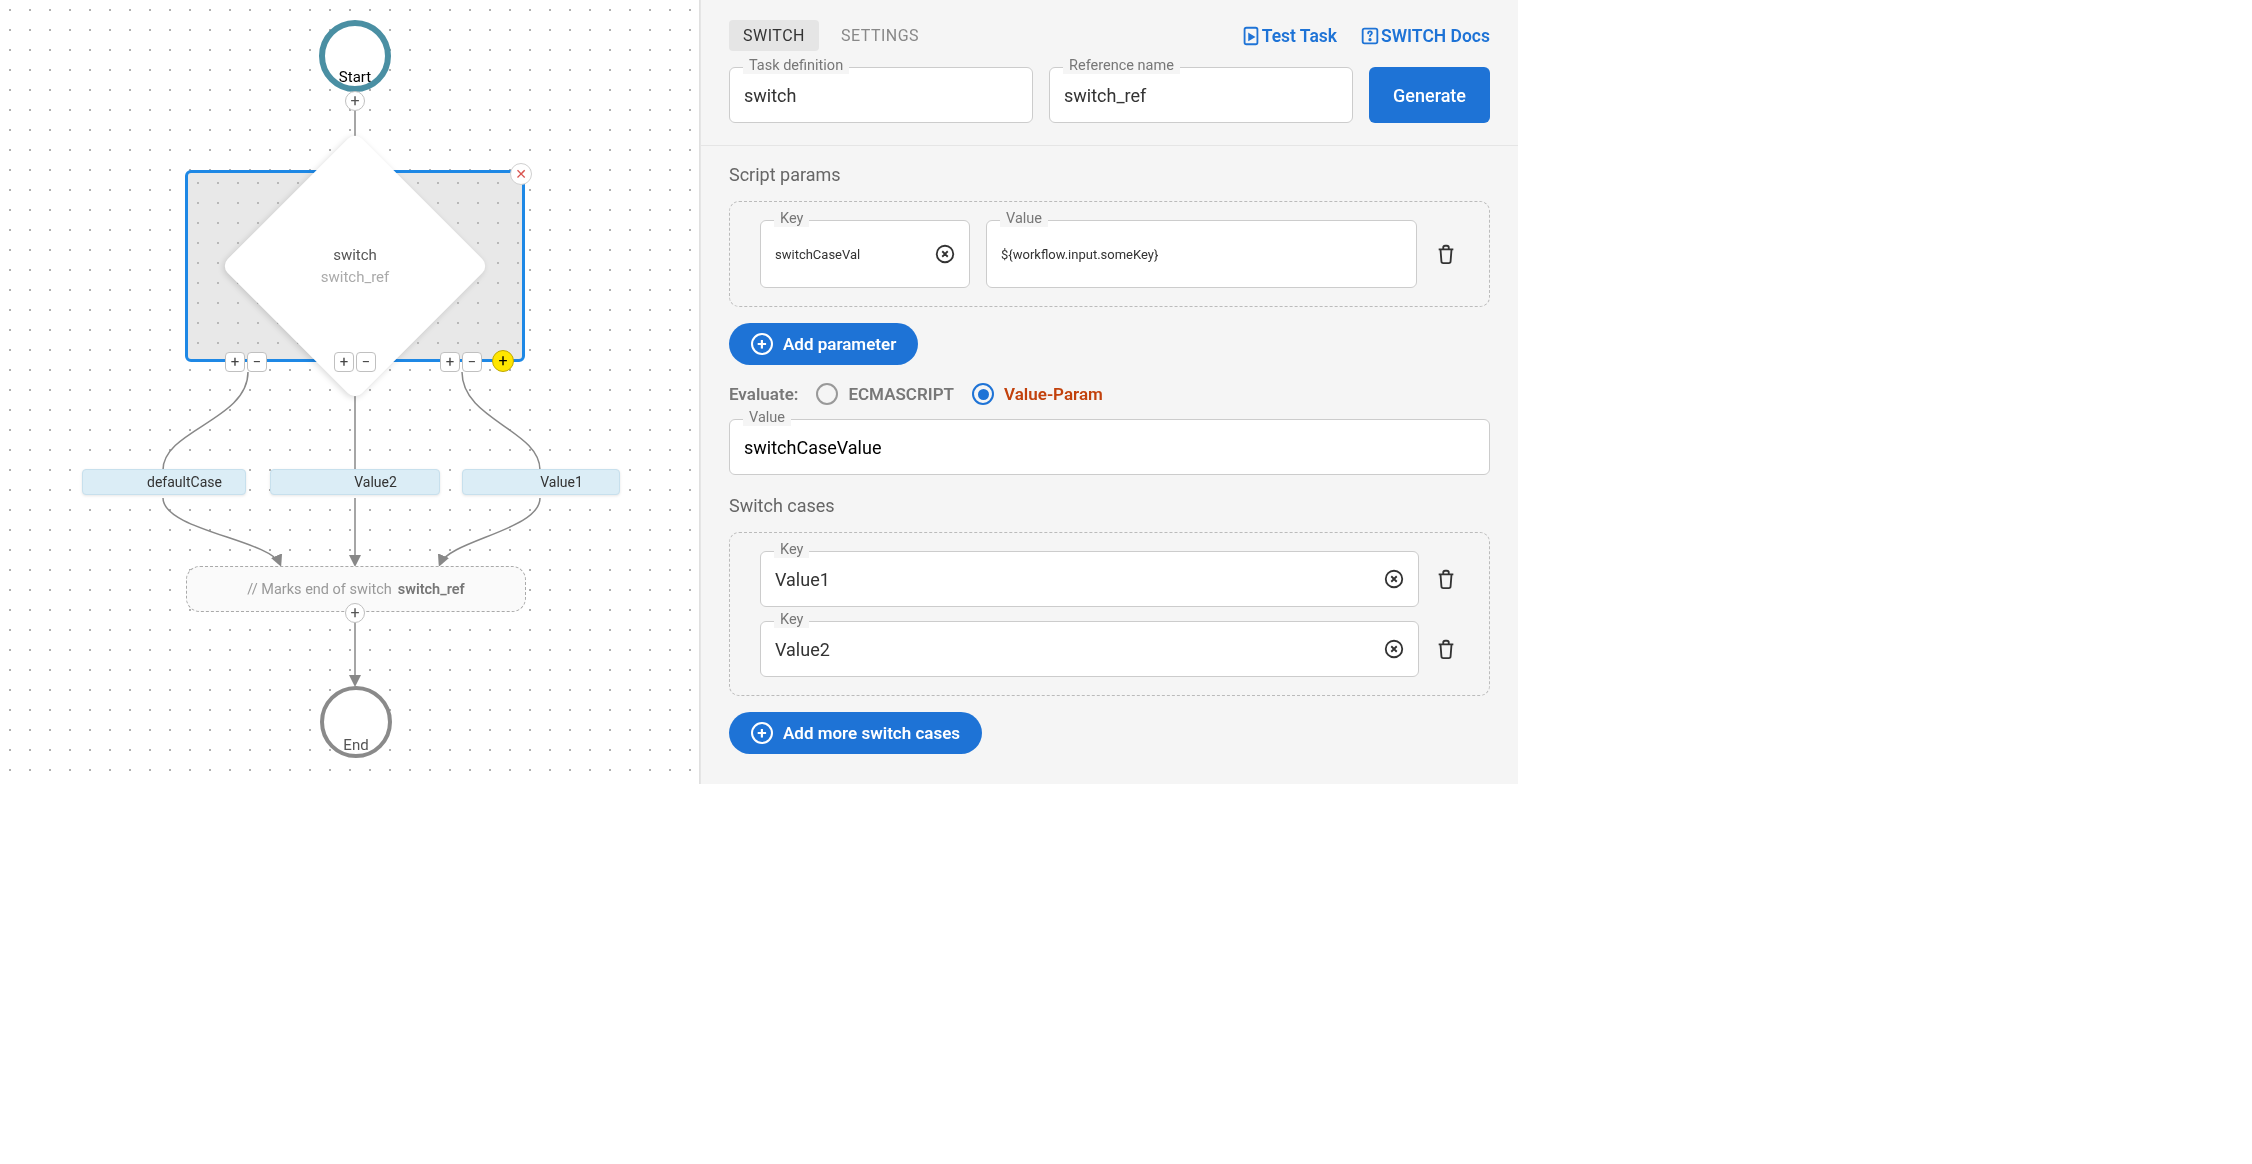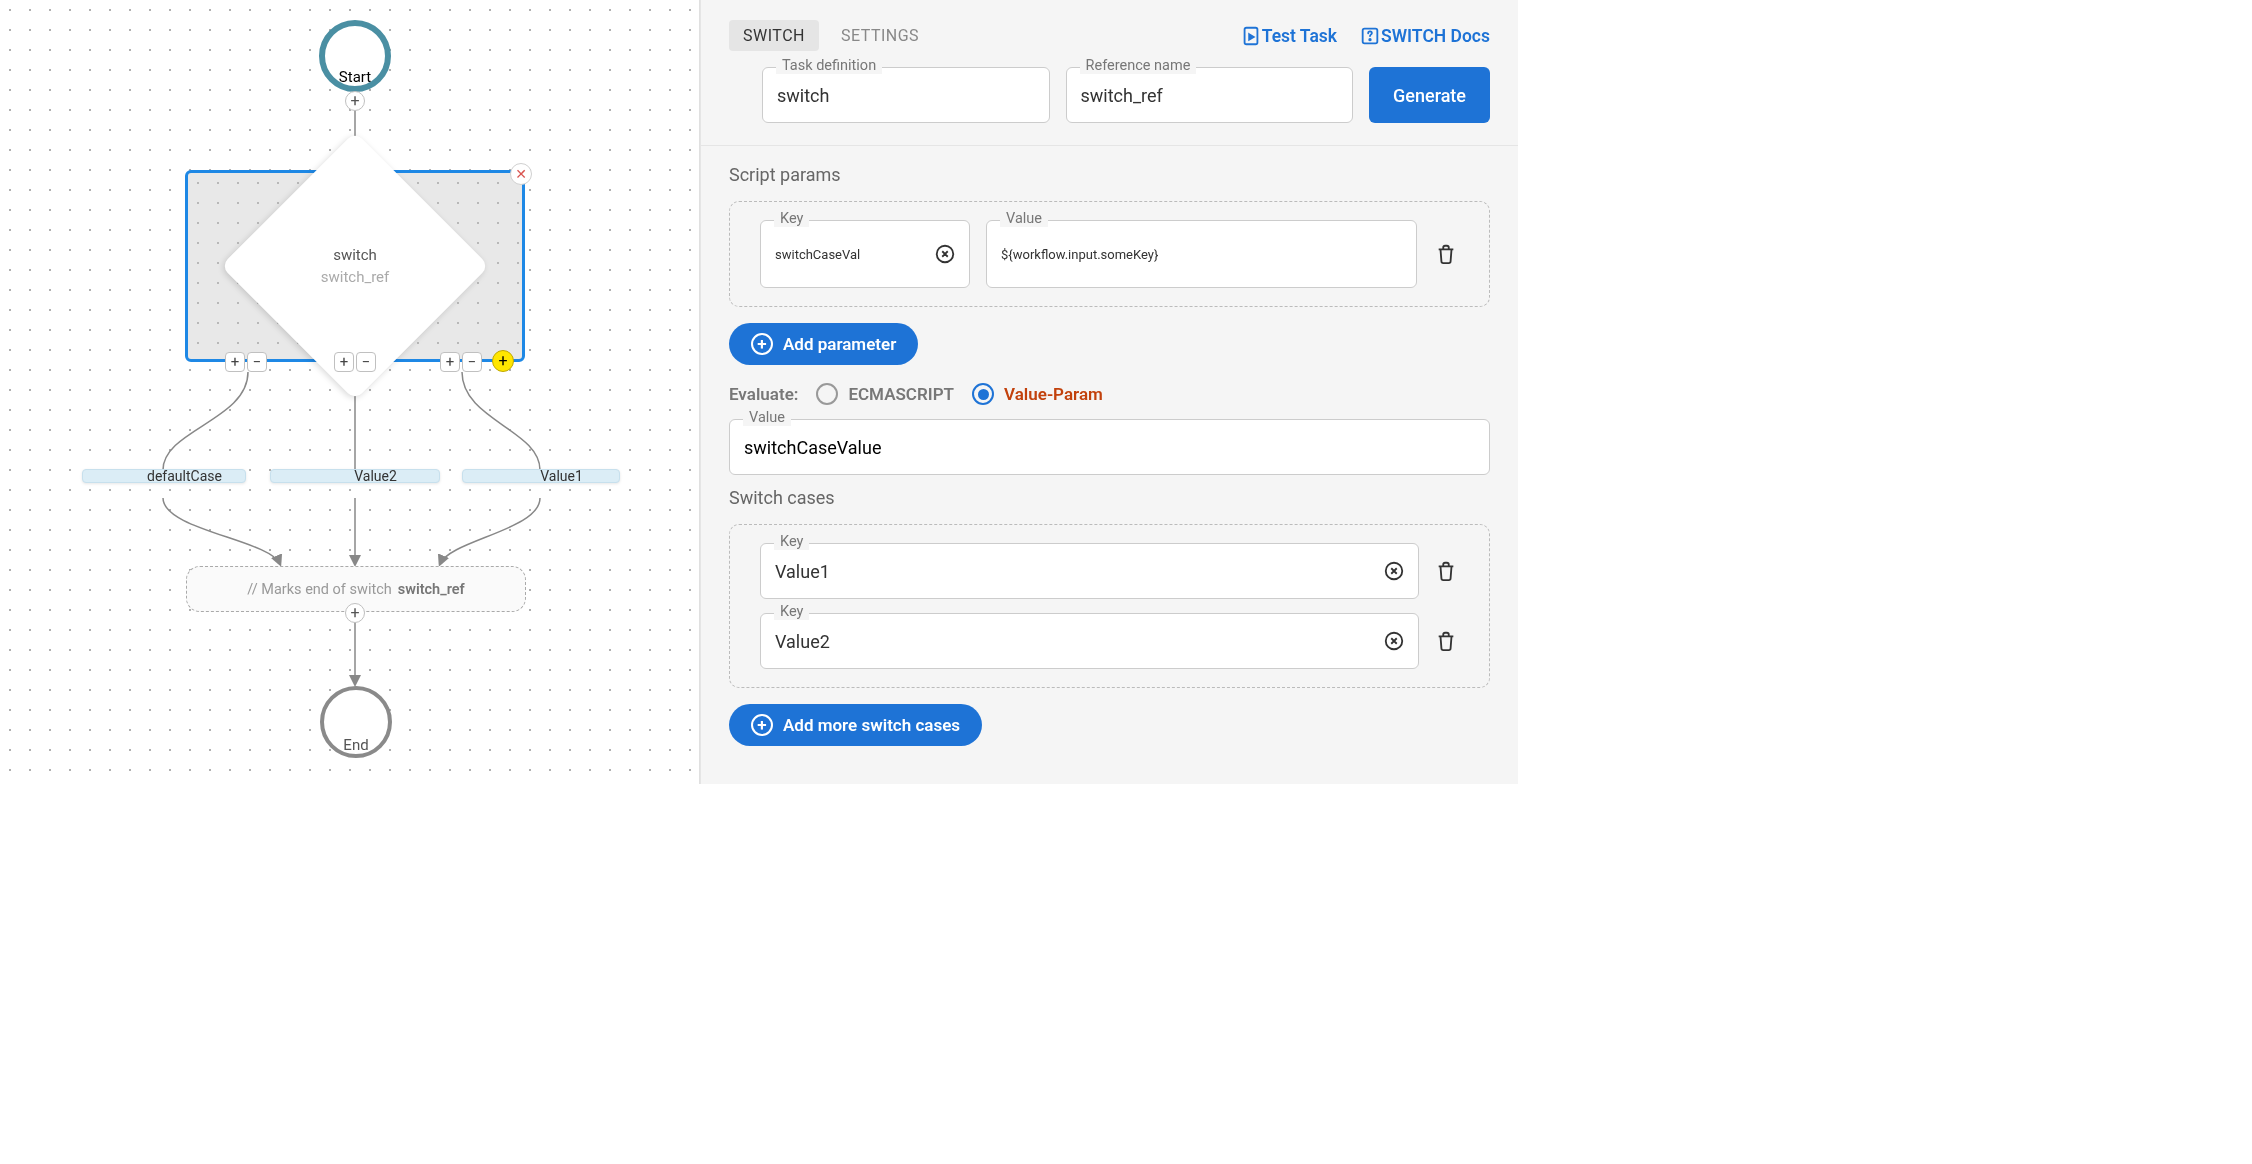--- a/index.html
+++ b/index.html
@@ -89,21 +89,21 @@
   width:22px;height:22px;border-radius:50%;
   background:#ffe600;border:1px solid #c0a800;
   display:flex;align-items:center;justify-content:center;
   font-size:16px;line-height:1;z-index:5;
 }
 .case-chip {
   position:absolute;
   background:#dbedf6;
   border:1px solid #c7e0ed;
   border-radius:4px;
-  height:14px;
+  height:26px;
   display:flex;align-items:center;justify-content:center;
   font-size:14px;color:#333;
   box-shadow:0 1px 3px rgba(0,0,0,0.1);
   padding-left:41px;
 }
 .end-marker {
   position:absolute;
   left:186px; top:566px;
   width:340px; height:46px;
   border:1px dashed #aaa;
@@ -132,21 +132,21 @@
 .tabs{display:flex;gap:8px;}
 .tab{
   padding:6px 14px;font-size:16px;color:#888;border-radius:4px;letter-spacing:0.5px;
 }
 .tab.active{background:#e5e5e5;color:#333;}
 .head-links{display:flex;gap:22px;align-items:center;}
 .link{display:flex;gap:0;align-items:center;color:#1e73d6;font-size:17.5px;font-weight:600;}
 .link svg{width:22px;height:22px;}
 
 .defrow{
-  display:flex;gap:16px;padding:0 28px 22px 45px;align-items:stretch;margin-left:16px;
+  display:flex;gap:16px;padding:0 28px 22px 28px;align-items:stretch;
 }
 .field{position:relative;flex:1;}
 .field label{
   position:absolute;top:-10px;left:14px;background:#f5f5f5;padding:0 6px;
   font-size:14.5px;color:#777;
 }
 .field input{
   width:100%;height:56px;border:1px solid #ccc;border-radius:6px;
   padding:0 14px;font-size:18px;background:#fff;color:#333;
 }
@@ -359,21 +359,21 @@
         <span class="r"></span>
         <span>Value-Param</span>
       </div>
     </div>
 
     <div class="value-field">
       <label>Value</label>
       <input value="switchCaseValue" style="">
     </div>
 
-    <h3 style="margin-top:12px;">Switch cases</h3>
+    <h3 style="margin-top:20px;">Switch cases</h3>
     <div class="dashed-box">
       <div class="case-row">
         <div class="field">
           <label>Key</label>
           <input value="Value1" style="">
           <button class="icon-btn clear-x">
             <svg viewBox="0 0 24 24" fill="none" stroke="#333" stroke-width="2">
                 <circle cx="12" cy="12" r="9"></circle>
                 <path d="M9 9l6 6M15 9l-6 6"></path>
               </svg>

